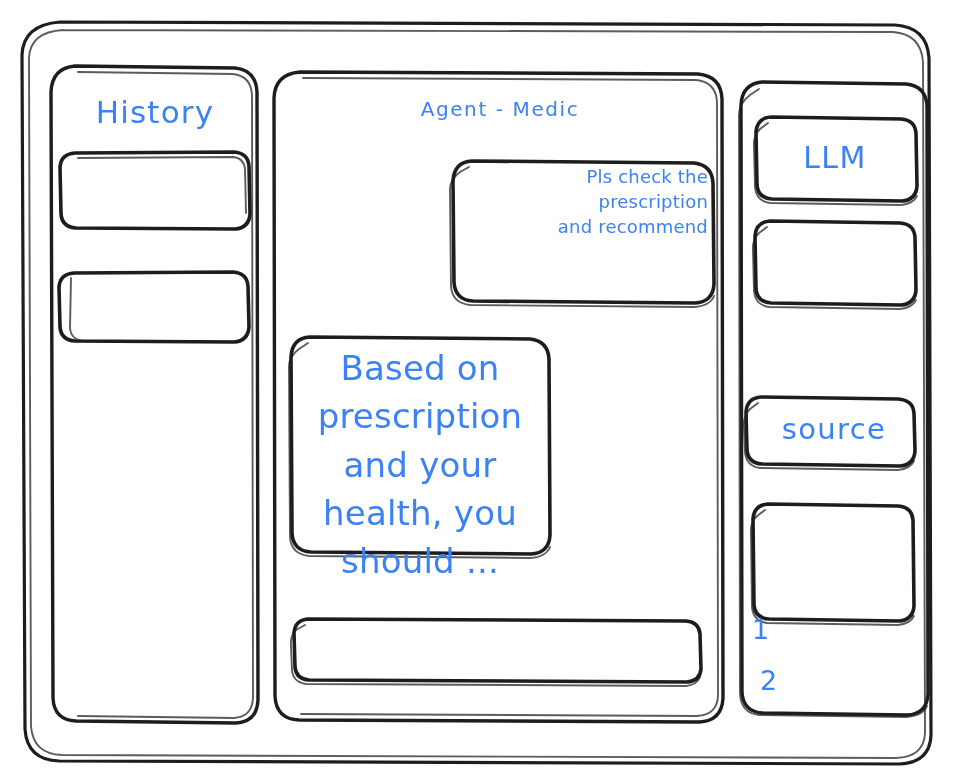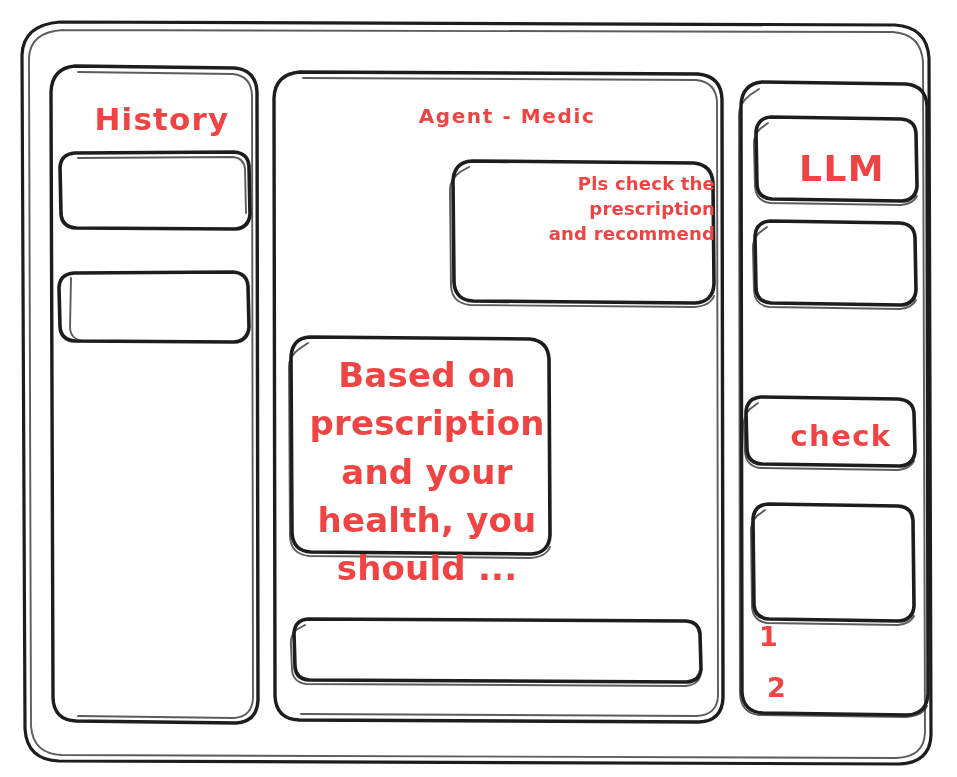--- a/index.html
+++ b/index.html
@@ -40,24 +40,24 @@
     stroke-linejoin: round;
   }
   .stroke-outer  { stroke-width: 3.2; }
   .stroke-panel  { stroke-width: 3.4; }
   .stroke-box    { stroke-width: 3.6; }
   .stroke-ghost  { stroke-width: 1.9; opacity: .72; }
 
   
   .txt {
     position: absolute;
-    margin: 7px;
-    color: #ef4444;
+    margin: 0;
+    color: #3b82f6;
     font-family: "DejaVu Sans", sans-serif;
-    font-weight: 700;
+    font-weight: 400;
     letter-spacing: .6px;
     text-align: center;
     line-height: 1.18;
     white-space: pre-line;
     -webkit-font-smoothing: antialiased;
   }
 
   .history-title {
     left: 62px;  top: 94px;  width: 186px;
     font-size: 31px;
@@ -79,21 +79,21 @@
   }
 
   .bubble-text-agent {
     left: 296px; top: 344px; width: 248px;
     font-size: 34px;
     line-height: 1.42;
     letter-spacing: .2px;
   }
 
   .tool-label {
-    font-size: 36px;
+    font-size: 30px;
     letter-spacing: 1.4px;
     line-height: 1.2;
   }
   .tool-llm      { left: 752px; top: 140px; width: 166px; }
   .tool-ocr      { left: 752px; top: 245px; width: 166px; }
   .tool-params   { left: 748px; top: 412px; width: 172px; font-size: 29px; }
   .tool-docsrc   { left: 752px; top: 519px; width: 166px; }
 
   .src-num {
     font-size: 27px;
@@ -183,21 +183,21 @@
 
   <p class="txt bubble-text-agent">Based on
 prescription
 and your
 health, you
 should ...</p>
 
   <p class="txt tool-label tool-llm">LLM</p>
 
 
-  <p class="txt tool-label tool-params">check</p>
+  <p class="txt tool-label tool-params">source</p>
 
 
   <p class="txt src-num src-num-1">1</p>
 
   <p class="txt src-num src-num-2">2</p>
 
   <div style="position:absolute;left:60px;top:152px;width:190px;height:78px;"></div>
   <div style="position:absolute;left:59px;top:272px;width:190px;height:71px;"></div>
 
   <div style="position:absolute;left:453px;top:161px;width:261px;height:144px;"></div>

